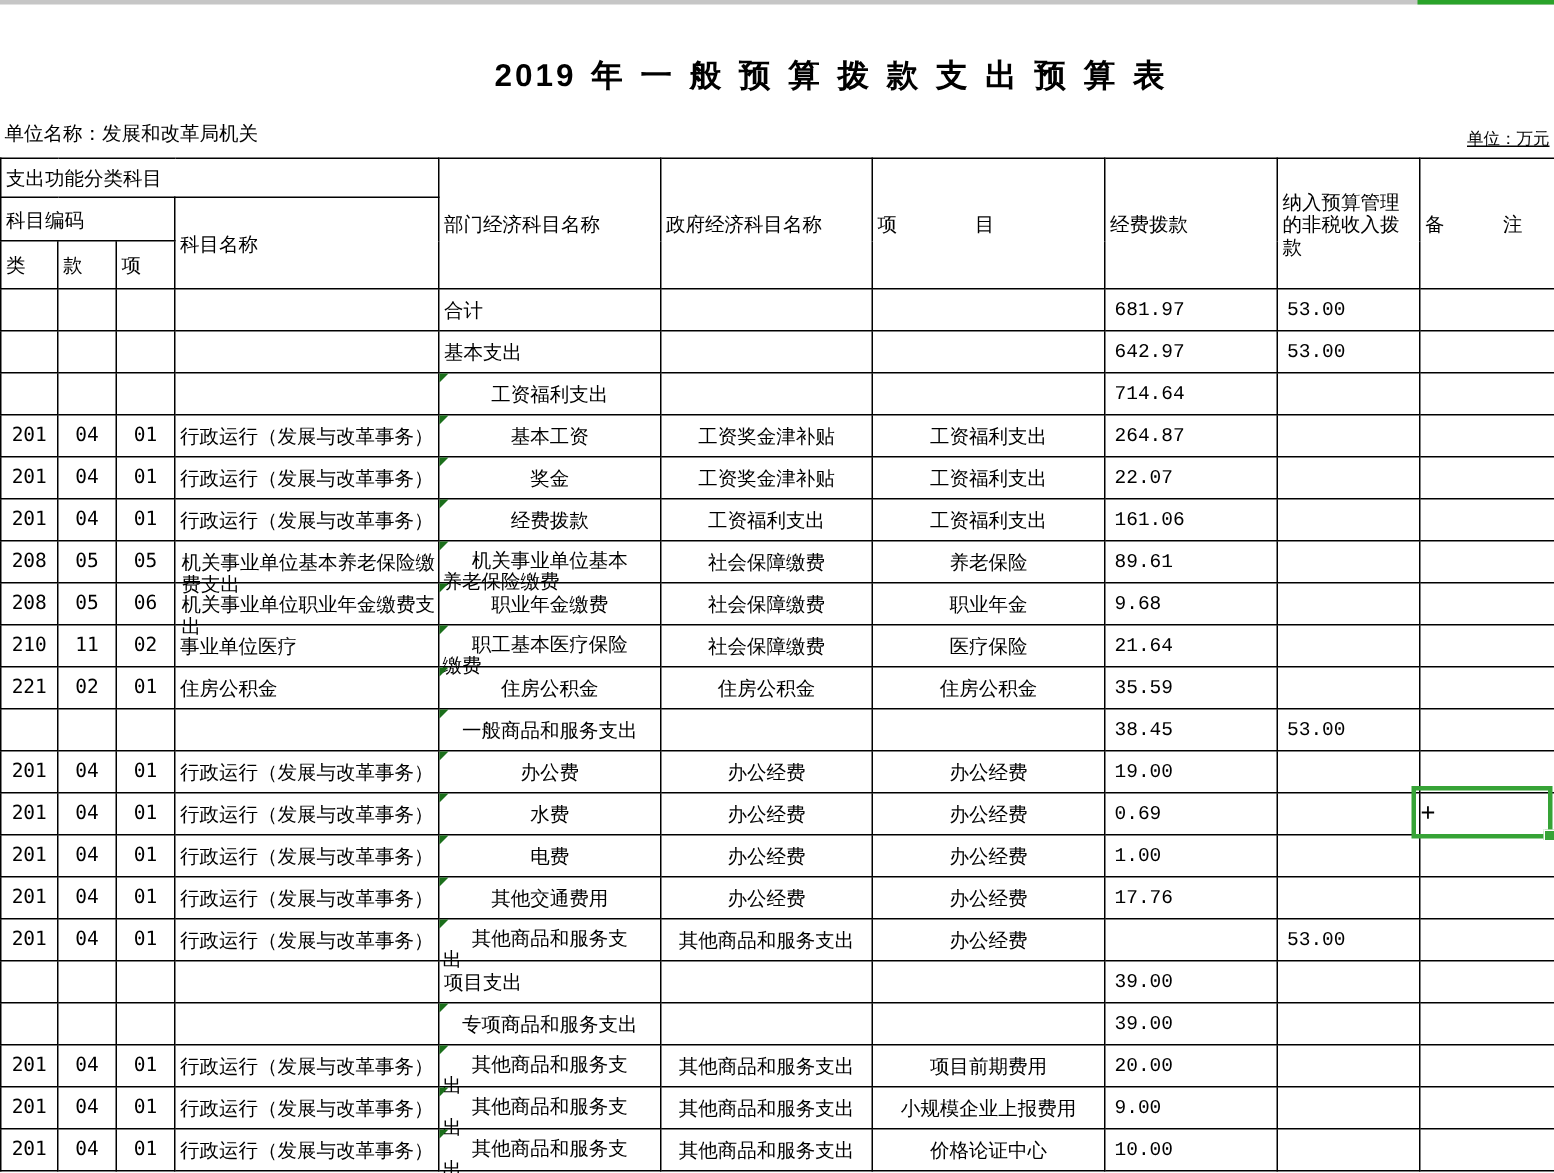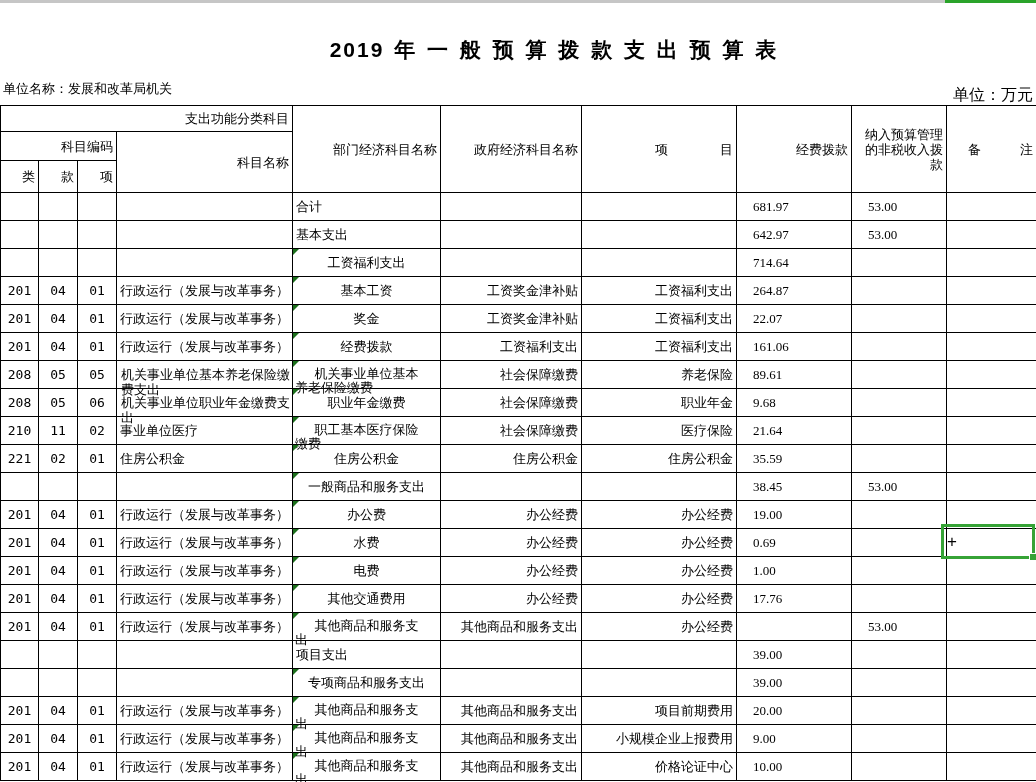--- a/index.html
+++ b/index.html
@@ -5,40 +5,40 @@
   html,body{margin:0;padding:0;background:#fff;}
   body{width:1036px;height:782px;position:relative;overflow:hidden;
        font-family:"Liberation Sans",sans-serif;color:#000;}
   
   .topbar{position:absolute;top:0;left:0;width:1036px;height:3px;background:#c6c6c6;}
   .topbar-green{position:absolute;top:0;left:945px;width:91px;height:3px;background:#2aa32a;}
   
   .title{position:absolute;top:36px;left:0;width:1036px;text-align:center;
          font-size:21px;font-weight:bold;letter-spacing:2px;word-spacing:2px;padding-left:36px;}
   .unit-name{position:absolute;top:80px;left:3px;font-size:13px;}
-  .unit-label{position:absolute;top:85px;right:3px;font-size:16px;}
+  .unit-label{position:absolute;top:85px;right:3px;font-size:11px;text-decoration:underline;}
   
   table{position:absolute;top:105px;left:0;width:1036px;border-collapse:collapse;table-layout:fixed;}
   th,td{border:1px solid #000;padding:0 3px;font-size:13px;font-weight:normal;
         vertical-align:middle;overflow:visible;}
-  thead th{text-align:right;line-height:15px;}
+  thead th{text-align:left;line-height:15px;}
   tr.h1{height:26px;} tr.h2{height:29px;} tr.h3{height:32px;}
   tbody tr{height:28px;}
   td.code{text-align:center;font-family:"DejaVu Sans Mono",monospace;font-size:13px;}
   td.subj{text-align:left;position:relative;}
   td.subj .subj-in{white-space:pre-line;line-height:14px;display:block;}
   td.subj.ovf .subj-in{position:absolute;top:6px;left:4px;right:1px;line-height:15px;z-index:2;}
   td.dept{position:relative;margin-top:40px;}
   td.dept .l1{line-height:14px;}
   td.dept .l2{line-height:14px;text-align:left;}
   td.dept.center .l1{text-align:center;}
   td.dept.left .l1{text-align:left;}
   td.dept.ovf .wrap2{position:absolute;top:6px;left:2px;right:2px;line-height:15px;z-index:2;}
-  td.gov,td.proj{text-align:right;}
-  td.num{text-align:left;font-family:Liberation Serif, serif;font-size:13px;padding-left:16px;}
+  td.gov,td.proj{text-align:center;}
+  td.num{text-align:left;font-family:Liberation Mono, monospace;font-size:13px;padding-left:6px;}
   td.note{text-align:left;}
   .marker{position:absolute;top:0;left:0;width:0;height:0;
           border-top:6px solid #1b6f1b;border-right:6px solid transparent;z-index:3;}
   
   .selection{position:absolute;left:941px;top:524px;width:88px;height:29px;
              border:3px solid #36a336;z-index:5;background:transparent;}
   .fill-handle{position:absolute;right:-4px;bottom:-4px;width:6px;height:6px;
                background:#36a336;border-left:1px solid #fff;border-top:1px solid #fff;}
   .cursor-plus{position:absolute;left:947px;top:533px;font-size:17px;font-weight:normal;
                z-index:6;line-height:17px;}

